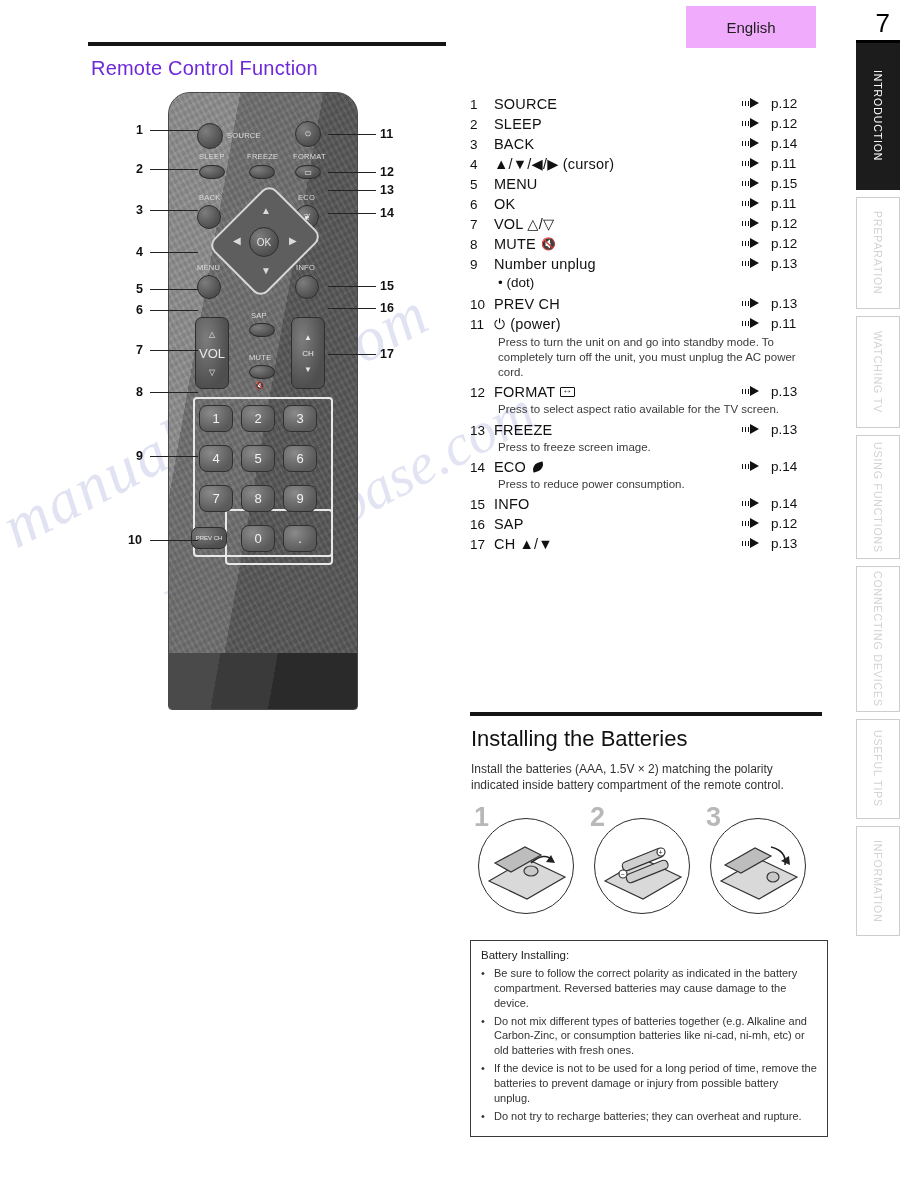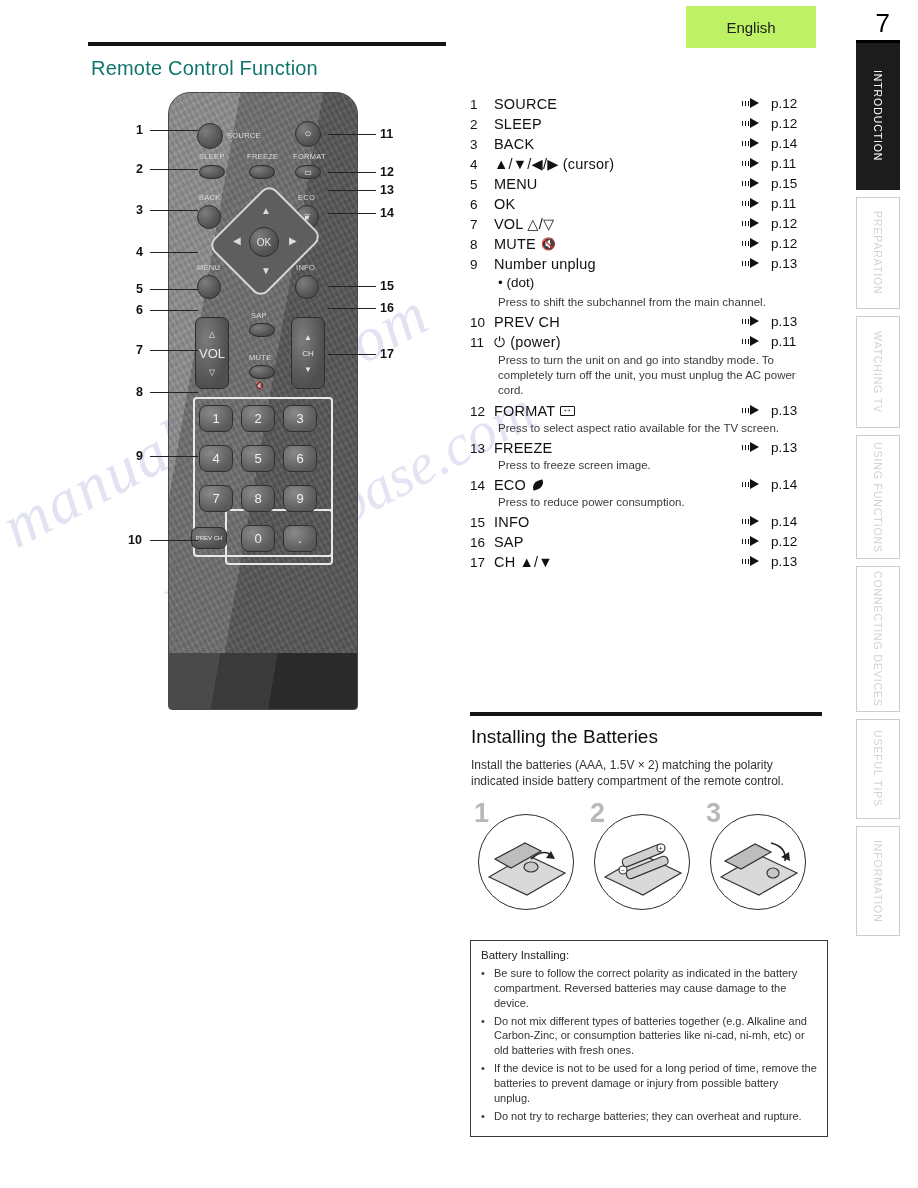--- a/index.html
+++ b/index.html
@@ -46,21 +46,21 @@
     font-size: 26px;
     font-weight: 400;
     font-family: "Liberation Sans", sans-serif;
     color: #000;
     z-index: 6;
   }
   .lang-box {
     position: absolute;
     left: 686px; top: 6px;
     width: 130px; height: 42px;
-    background: #bef264;
+    background: #f0abfc;
     z-index: 5;
     display: flex; align-items: center; justify-content: center;
   }
   .lang-box span {
     font-size: 15px; color: #202020;
     font-family: "Liberation Sans", sans-serif;
   }
 
   
   .tabstrip {
@@ -104,21 +104,21 @@
     left: 88px; top: 42px;
     width: 360px;
     z-index: 3;
   }
   .rule-thick { height: 4px; background: #151515; width: 358px; }
   .h1 {
     font-size: 20px;
     font-weight: 400;
     margin: 11px 0 0 3px;
     letter-spacing: .2px;
-    color: #0f766e;
+    color: #6d28d9;
     font-family: "Liberation Sans", sans-serif;
   }
 
   
   .remote-wrap {
     position: absolute;
     left: 128px; top: 92px;
     width: 300px; height: 625px;
     z-index: 2;
   }
@@ -269,21 +269,21 @@
 
   
   .bat-section {
     position: absolute;
     left: 470px; top: 712px;
     width: 352px;
     z-index: 3;
   }
   .rule-thick2 { height: 3.5px; background: #151515; width: 352px; }
   .h2 {
-    font-size: 19px; font-weight: 400; margin: 10px 0 9px 1px;
+    font-size: 22px; font-weight: 400; margin: 10px 0 9px 1px;
     color: #111; font-family: "Liberation Sans", sans-serif;
   }
   .bat-intro {
     font-size: 12px; line-height: 1.38; color: #333; margin: 0 0 10px 1px;
     font-family: "Liberation Sans", sans-serif;
   }
   .bat-steps { display: flex; gap: 16px; margin-left: 2px; }
   .bat-step { position: relative; width: 100px; height: 118px; }
   .bat-step .stepnum {
     position: absolute; left: 2px; top: -2px;
@@ -610,21 +610,20 @@
         </div>
         <div class="fn-page">
           <span class="arrow-ico">
             <i></i>
             <b></b>
           </span>
           <span>p.13</span>
         </div>
       </div>
       <div class="fn-desc" style="font-size: 13.5px; color: rgb(17, 17, 17);">• (dot)</div>
-      <div class="fn-desc">Press to shift the subchannel from the main channel.</div>
     </div>
     <div class="fn-item">
       <div class="fn-row">
         <div class="fn-idx">10</div>
         <div class="fn-label">
           <span>PREV CH</span>
         </div>
         <div class="fn-page">
           <span class="arrow-ico">
             <i></i>

